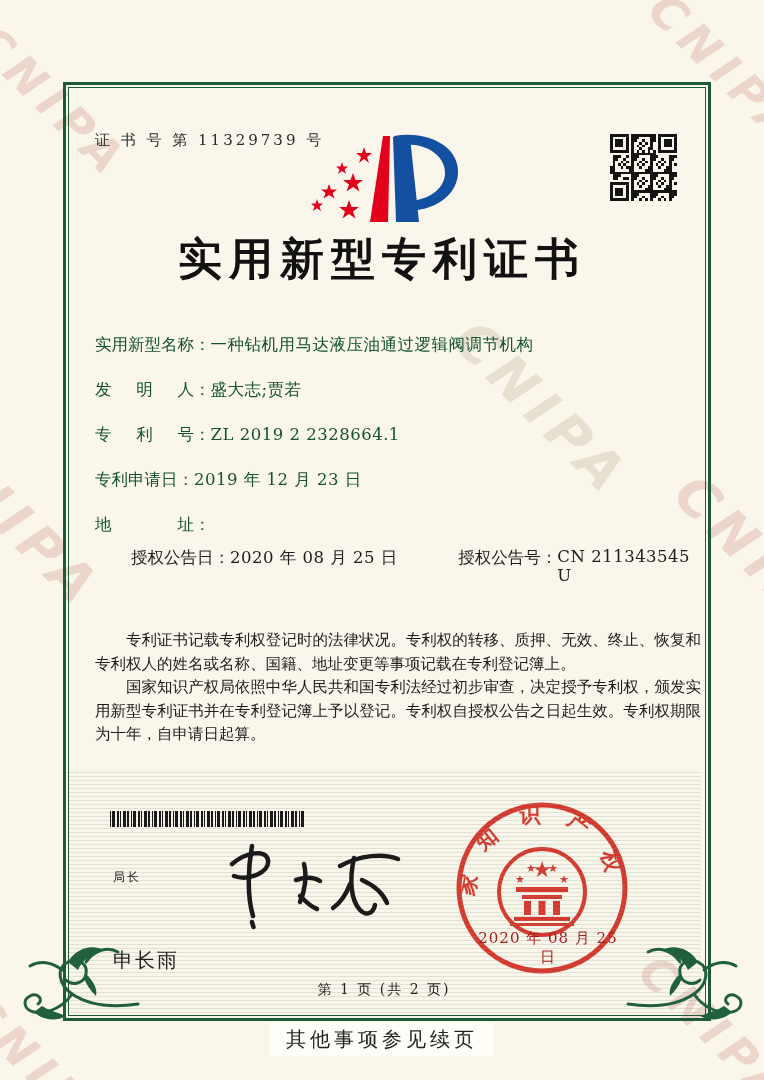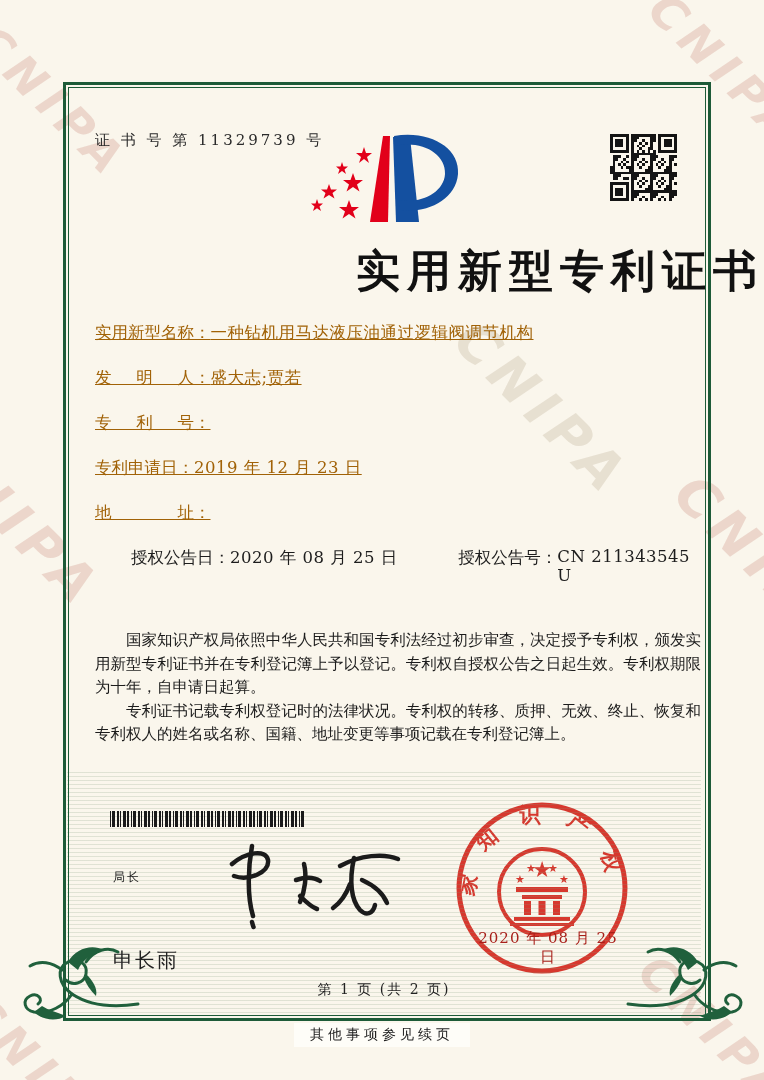--- a/index.html
+++ b/index.html
@@ -19,42 +19,42 @@
   
   .frame{position:absolute;left:63px;top:82px;width:642px;height:933px;
     border:3px solid #1d5b38;z-index:2;}
   .frame::after{content:"";position:absolute;inset:2px;border:1px solid #1d5b38;}
   .pattern{position:absolute;left:67px;top:772px;width:634px;height:241px;z-index:1;
     background:repeating-linear-gradient(180deg, rgba(130,155,125,0.22) 0 1px, rgba(0,0,0,0) 1px 4px);}
   .content{position:absolute;inset:0;z-index:3;}
   .cert-no{position:absolute;left:95px;top:131px;font-size:15px;letter-spacing:3px;color:#2a2a2a;text-align:right;}
   .logo{position:absolute;left:300px;top:124px;}
   .qr{position:absolute;left:610px;top:134px;}
-  .title{position:absolute;left:0;top:230px;width:764px;text-align:right;
-    font-size:44px;font-weight:bold;letter-spacing:7px;color:#111;margin-top:12px;}
+  .title{position:absolute;left:0;top:230px;width:764px;text-align:center;
+    font-size:44px;font-weight:bold;letter-spacing:7px;color:#111;}
   .fields{position:absolute;left:95px;top:322px;width:608px;}
-  .field-row{display:flex;align-items:flex-start;height:45px;font-size:16.5px;color:#a16207;text-decoration:underline;}
+  .field-row{display:flex;align-items:center;height:45px;font-size:16.5px;color:#14532d;}
   .field-label{flex:0 0 auto;white-space:pre;}
   .field-value{white-space:pre-wrap;letter-spacing:0.5px;}
   .grant-row{display:flex;height:45px;font-size:16.5px;color:#1d1d1d;}
   .grant-pair{display:flex;white-space:pre;margin-left:36px;}
   .grant-pair.first{width:300px;}
   .paras{position:absolute;left:95px;top:629px;width:606px;
     font-size:15.5px;line-height:23.5px;text-align:justify;color:#1c1c1c;}
   .paras p{margin:0;text-indent:2em;}
   .barcode{position:absolute;left:110px;top:811px;}
   .signer-title{position:absolute;left:113px;top:869px;font-size:12px;letter-spacing:2px;}
   .signer-name{position:absolute;left:113px;top:947px;font-size:20px;letter-spacing:2px;}
   .signature{position:absolute;left:212px;top:836px;}
   .seal{position:absolute;left:454px;top:800px;opacity:0.92;}
   .seal-date{position:absolute;left:468px;top:929px;width:160px;text-align:center;
     font-size:15px;color:#a8201a;letter-spacing:1px;z-index:4;}
   .page-num{position:absolute;left:63px;top:981px;width:642px;text-align:center;
     font-size:14px;letter-spacing:2px;color:#222;}
-  .note{position:absolute;left:0;top:1023px;width:764px;text-align:center;font-size:14px;}
+  .note{position:absolute;left:0;top:1023px;width:764px;text-align:center;font-size:20px;}
   .note span{display:inline-block;background:#fefdf8;padding:3px 16px;letter-spacing:4px;color:#222;}
   .flourish{position:absolute;z-index:4;}
   .flourish.left{left:18px;top:940px;}
   .flourish.right{left:626px;top:940px;transform:scaleX(-1);}
 </style>
 </head>
 <body>
 
 <div class="page">
 
@@ -348,20 +348,21 @@
       <div class="field-row">
         <span class="field-label">实用新型名称：</span>
         <span class="field-value">一种钻机用马达液压油通过逻辑阀调节机构</span>
       </div>
       <div class="field-row">
         <span class="field-label">发   明   人：</span>
         <span class="field-value">盛大志;贾若</span>
       </div>
       <div class="field-row">
         <span class="field-label">专   利   号：</span>
+        <span class="field-value">ZL 2019 2 2328664.1</span>
       </div>
       <div class="field-row">
         <span class="field-label">专利申请日：</span>
         <span class="field-value">2019 年 12 月 23 日</span>
       </div>
       <div class="field-row">
         <span class="field-label">地        址：</span>
       </div>
       <div class="grant-row">
         <span class="grant-pair first">
@@ -369,22 +370,22 @@
           <span class="field-value">2020 年 08 月 25 日</span>
         </span>
         <span class="grant-pair">
           <span class="field-label">授权公告号：</span>
           <span class="field-value">CN 211343545 U</span>
         </span>
       </div>
     </div>
 
     <div class="paras">
+      <p>专利证书记载专利权登记时的法律状况。专利权的转移、质押、无效、终止、恢复和专利权人的姓名或名称、国籍、地址变更等事项记载在专利登记簿上。</p>
       <p>国家知识产权局依照中华人民共和国专利法经过初步审查，决定授予专利权，颁发实用新型专利证书并在专利登记簿上予以登记。专利权自授权公告之日起生效。专利权期限为十年，自申请日起算。</p>
-      <p>专利证书记载专利权登记时的法律状况。专利权的转移、质押、无效、终止、恢复和专利权人的姓名或名称、国籍、地址变更等事项记载在专利登记簿上。</p>
     </div>
 
     <div class="barcode">
       <svg id="bc-svg" width="196" height="16" viewBox="0 0 196 16">
           <rect x="0" y="0" width="1" height="16" fill="#1a1a1a"></rect>
           <rect x="2" y="0" width="3" height="16" fill="#1a1a1a"></rect>
           <rect x="7" y="0" width="2" height="16" fill="#1a1a1a"></rect>
           <rect x="10" y="0" width="1" height="16" fill="#1a1a1a"></rect>
           <rect x="13" y="0" width="3" height="16" fill="#1a1a1a"></rect>
           <rect x="17" y="0" width="2" height="16" fill="#1a1a1a"></rect>

